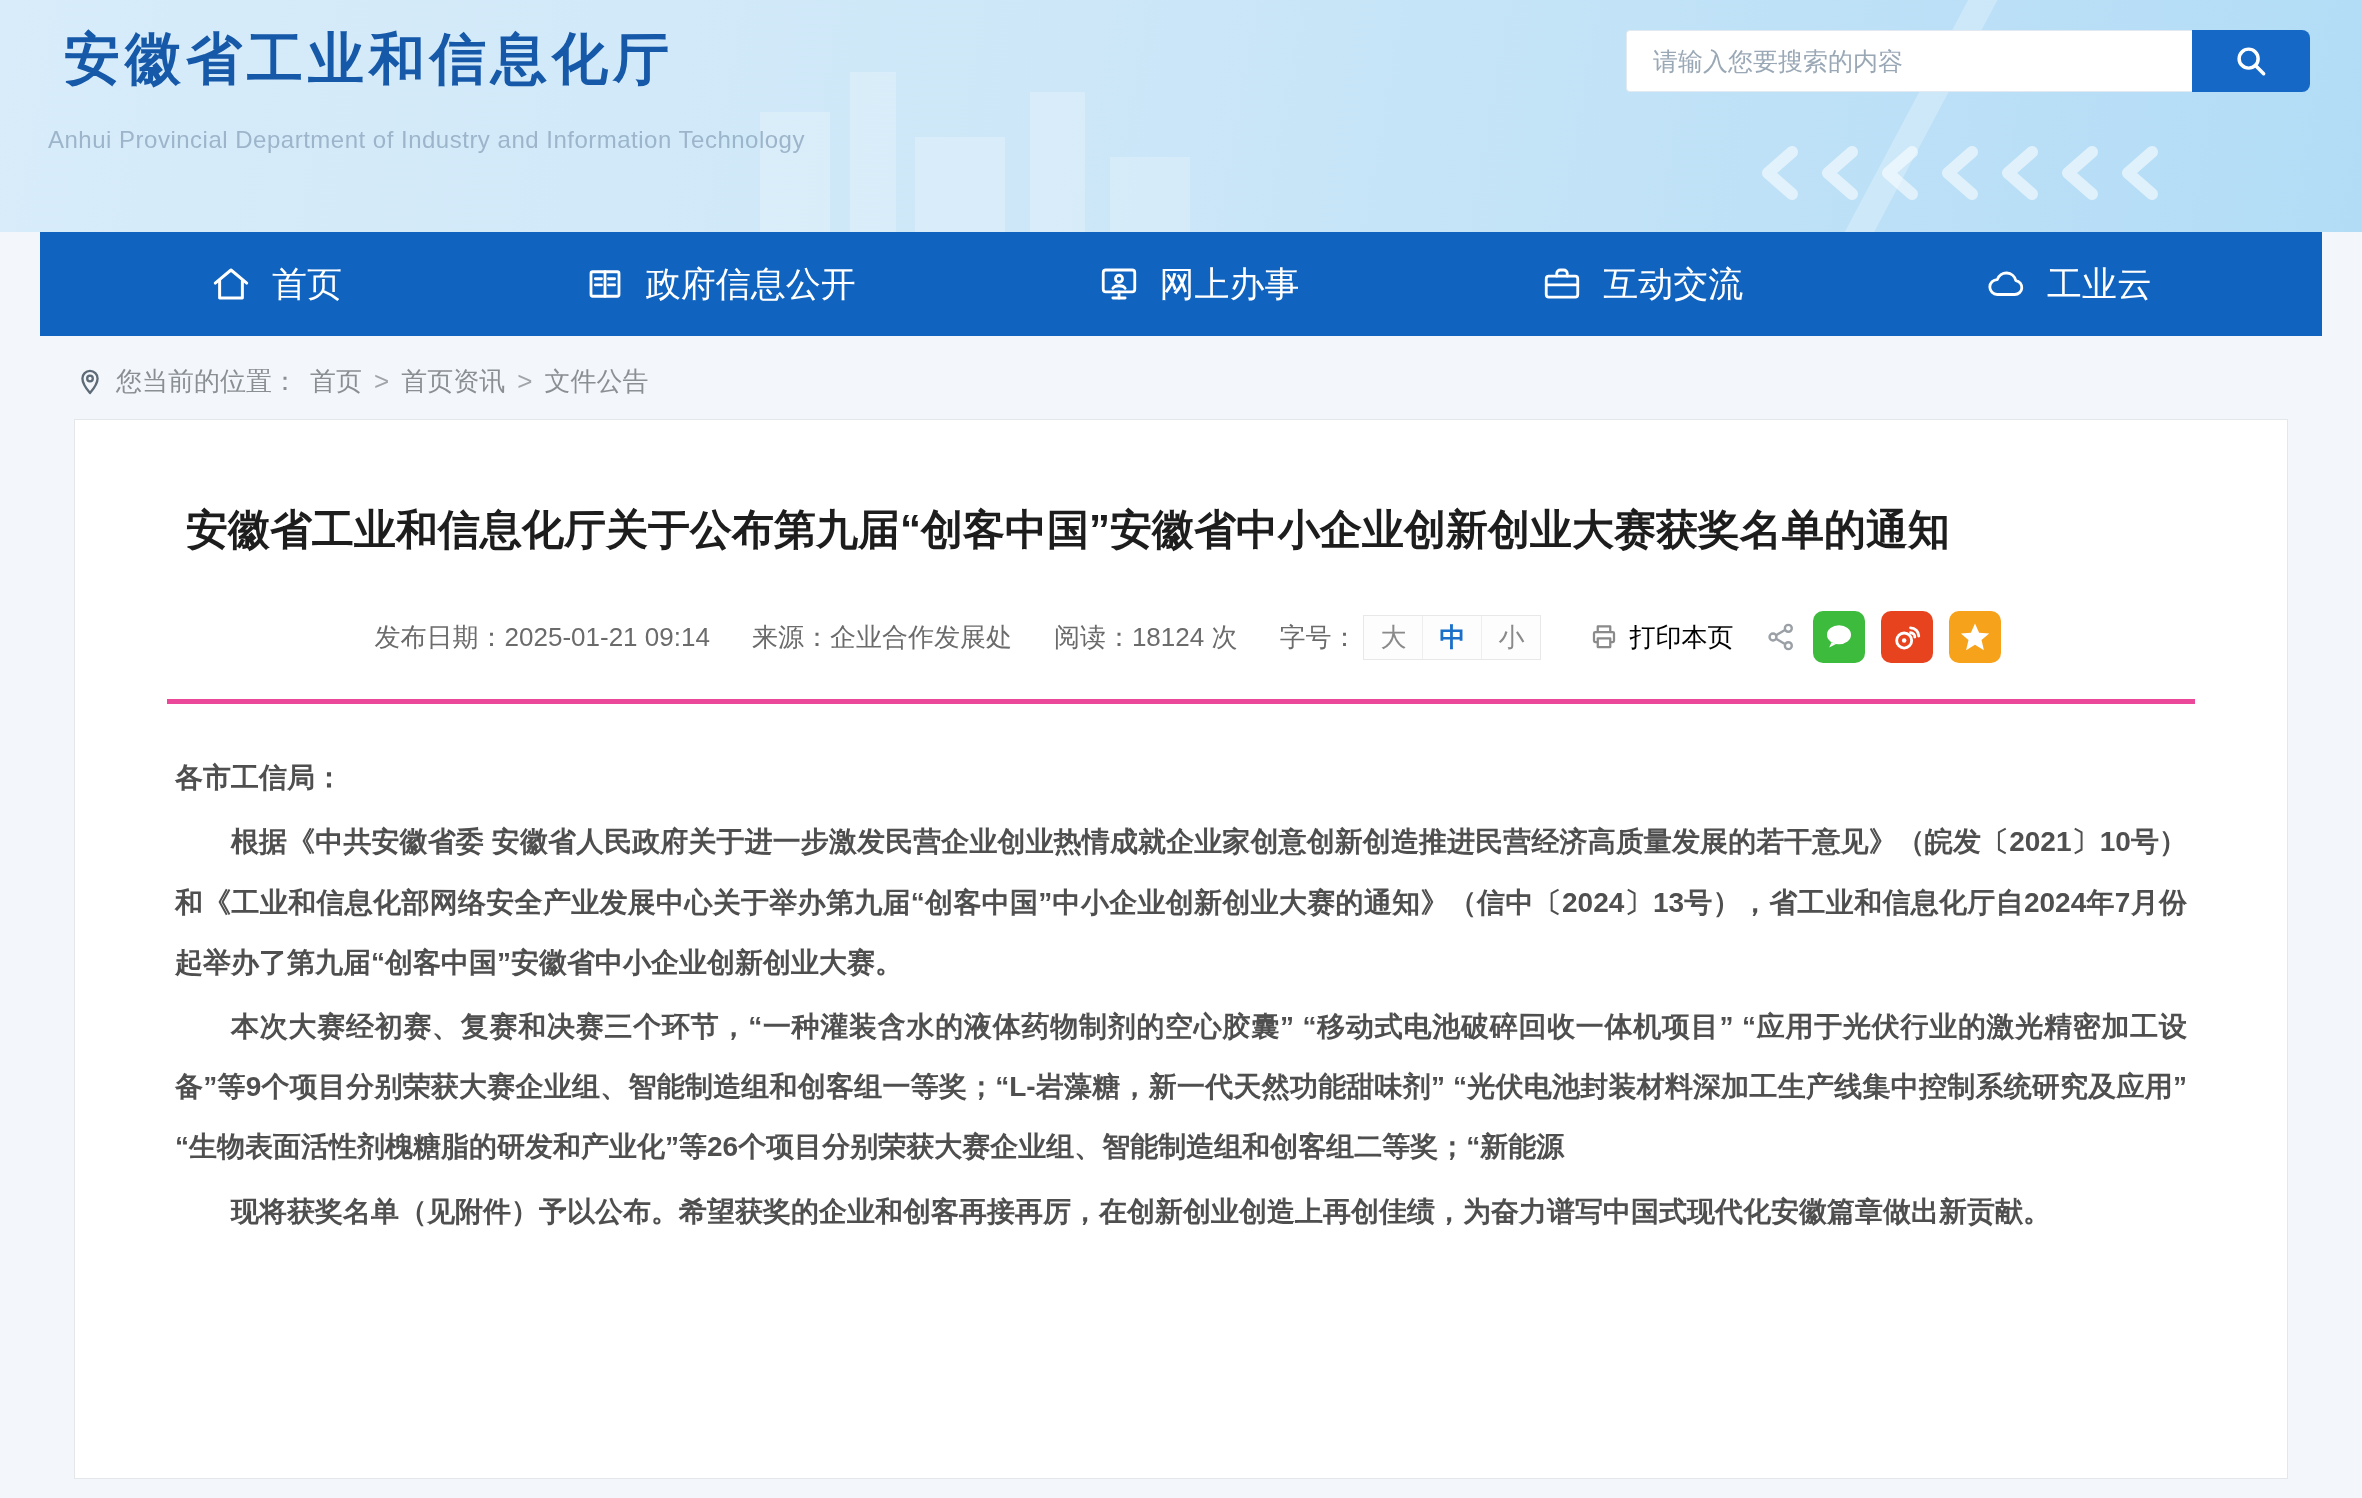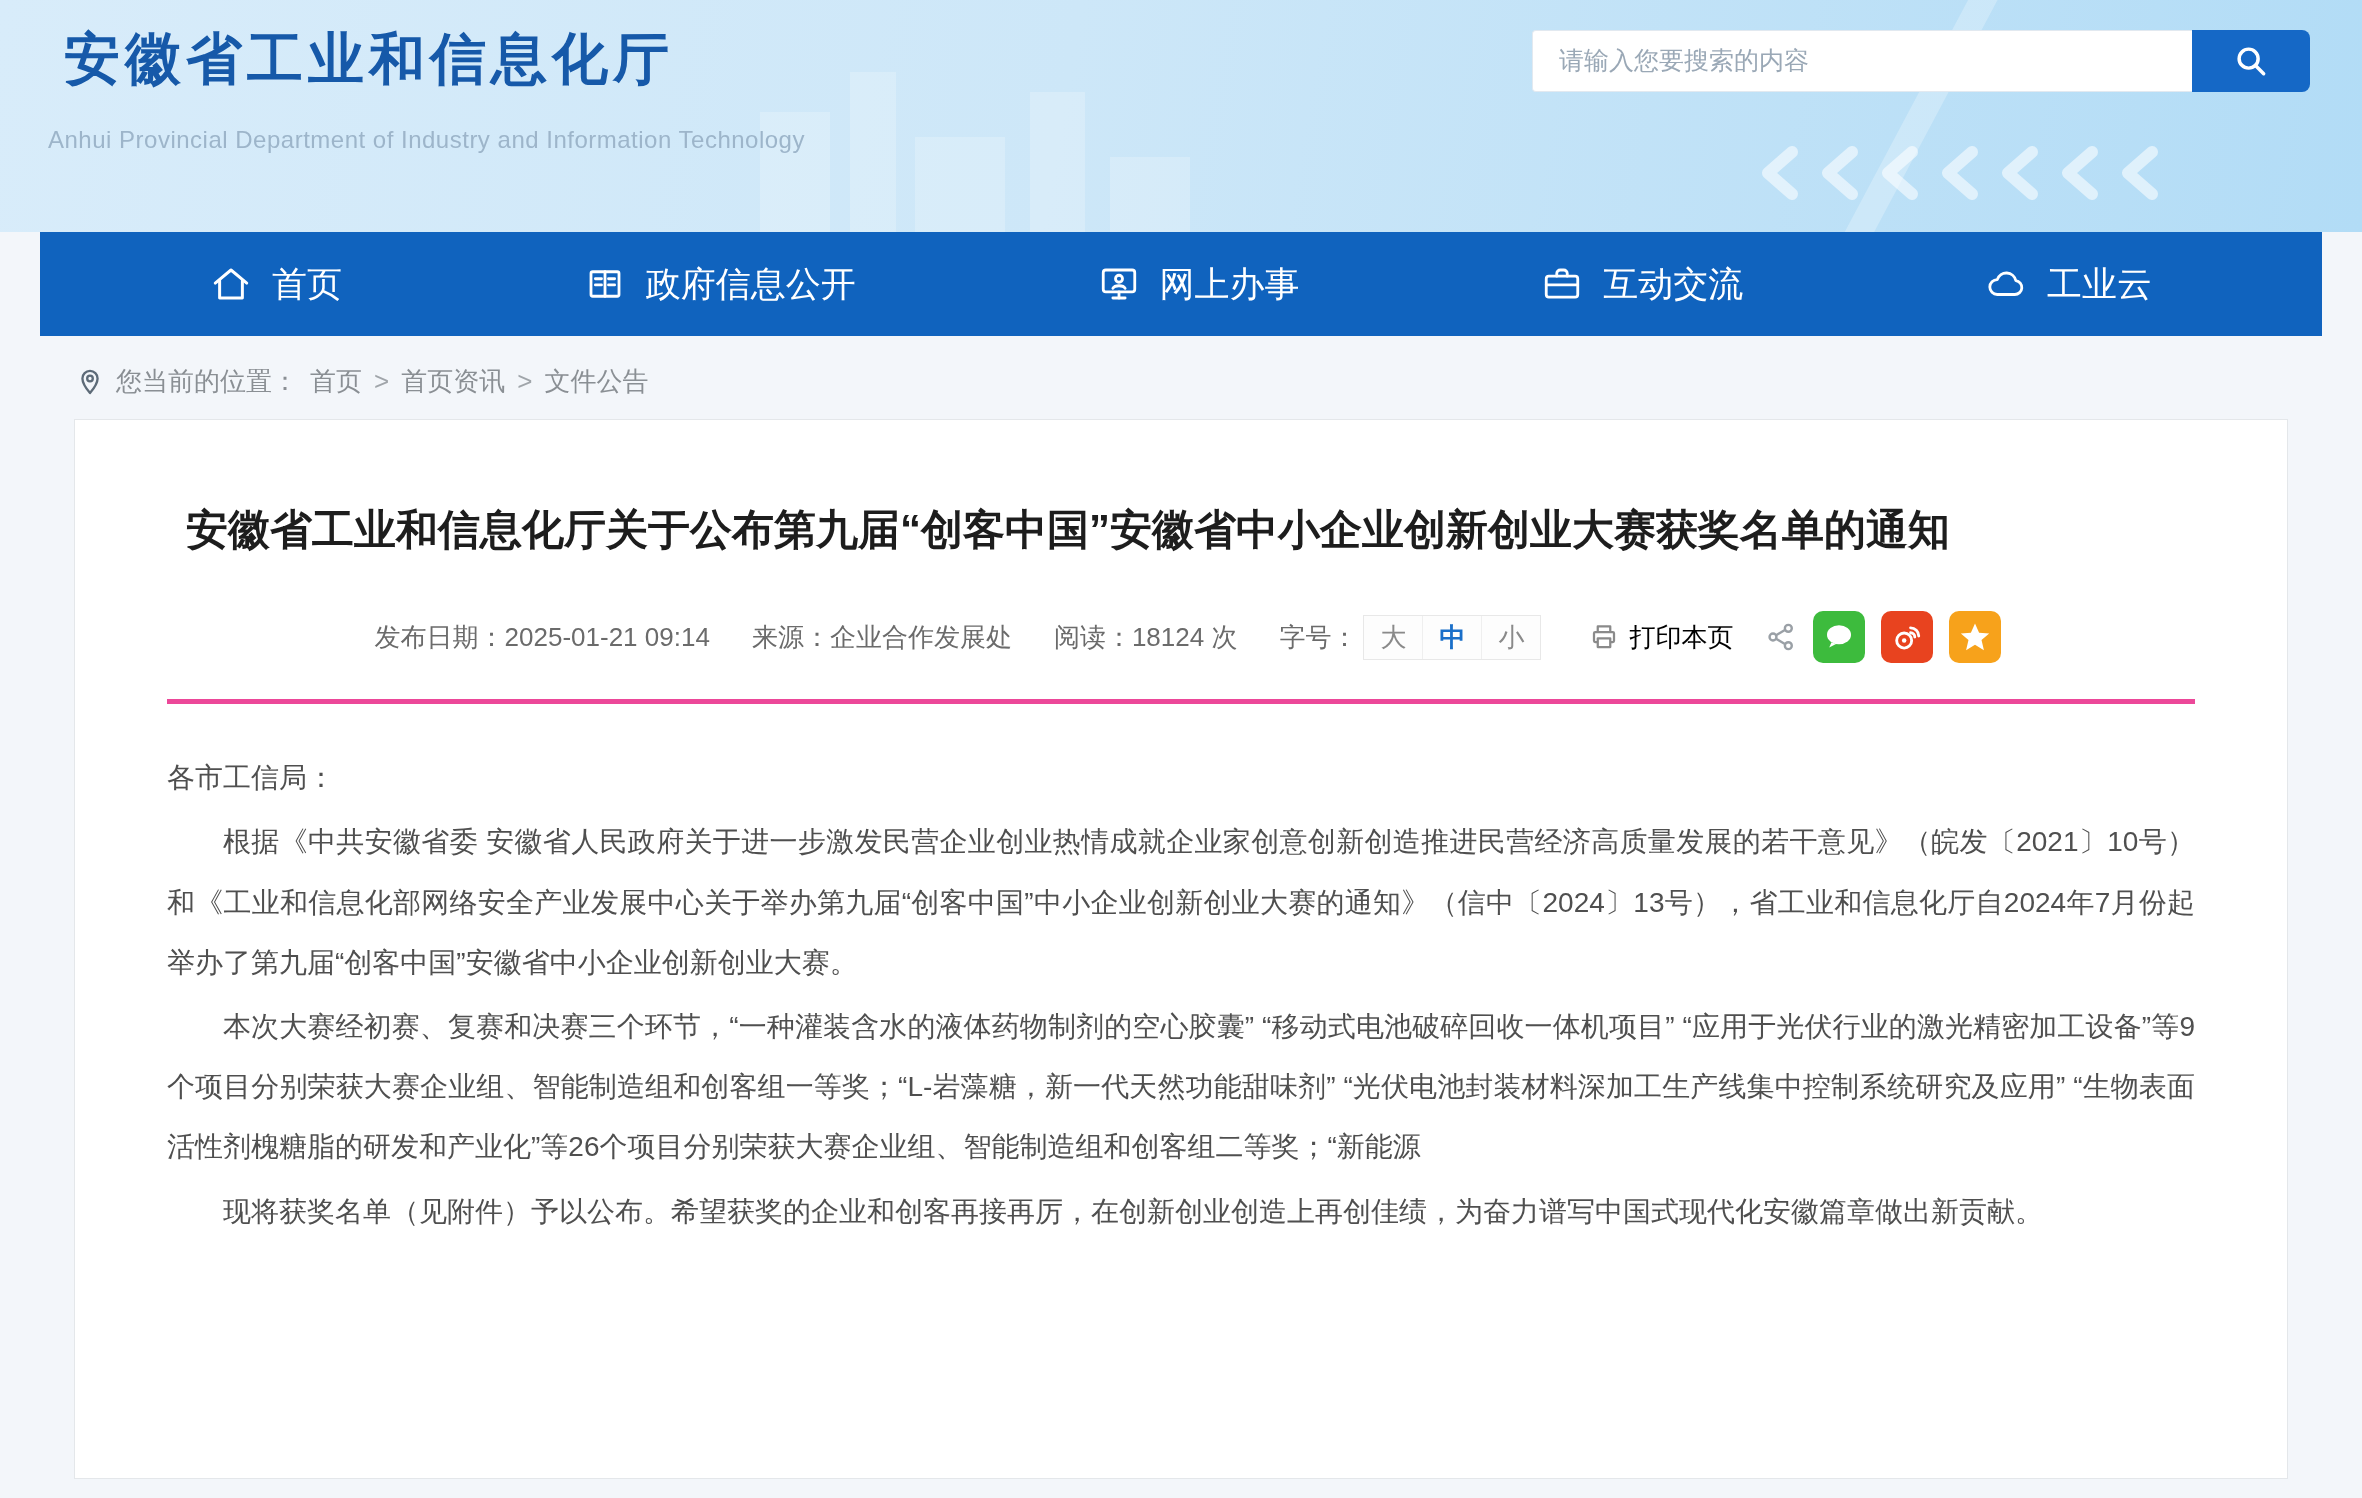--- a/index.html
+++ b/index.html
@@ -16,23 +16,23 @@
   .b2{left:850px;width:46px;height:160px;}
   .b3{left:915px;width:90px;height:95px;}
   .b4{left:1030px;width:55px;height:140px;}
   .b5{left:1110px;width:80px;height:75px;}
   .diag{position:absolute;top:-40px;right:430px;width:26px;height:320px;
     background:rgba(255,255,255,.25);transform:rotate(28deg);}
   .site-id{position:absolute;left:48px;top:6px;}
   .site-title{margin:16px;font-size:56px;font-weight:bold;color:#1659a9;letter-spacing:5px;}
   .site-sub{margin-top:28px;font-size:24px;color:#9db5ca;letter-spacing:.5px;}
   .search{position:absolute;right:52px;top:30px;display:flex;align-items:stretch;}
-  .search input{width:660px;height:62px;box-sizing:border-box;border:1px solid #e2e9f0;
+  .search input{width:566px;height:62px;box-sizing:border-box;border:1px solid #e2e9f0;
     border-right:none;border-radius:4px 0 0 4px;padding:0 26px;font-size:25px;color:#333;
-    background:#fff;outline:none;font-family:Liberation Serif, serif;}
+    background:#fff;outline:none;font-family:Liberation Sans, sans-serif;}
   .search input::placeholder{color:#9aa8b6;}
   .search-btn{width:118px;border:none;background:#1568c6;border-radius:0 8px 8px 0;
     display:flex;align-items:center;justify-content:center;cursor:pointer;}
   .chevrons{position:absolute;right:190px;top:146px;opacity:.85;}
   
   .main-nav{margin:0 40px;height:104px;background:#1063be;display:flex;align-items:center;
     justify-content:space-between;padding:0 170px;}
   .nav-item{display:flex;align-items:center;gap:20px;color:#fff;font-size:35px;
     text-decoration:none;cursor:pointer;white-space:nowrap;}
   .nav-item svg{flex:0 0 auto;}
@@ -56,21 +56,21 @@
   .print-btn{display:flex;align-items:center;gap:10px;margin-left:20px;cursor:pointer;color:#000000;}
   .share-row{display:flex;align-items:center;gap:16px;margin-left:18px;}
   .share-badge{width:52px;height:52px;border-radius:10px;display:flex;align-items:center;
     justify-content:center;cursor:pointer;}
   .wechat{background:#3dbb3d;}
   .weibo{background:#e8431f;}
   .qzone{background:#f7a21b;}
   .share-plain{cursor:pointer;display:flex;align-items:center;}
   
   .article-body{margin-top:44px;font-size:28px;color:#4f4f4f;line-height:2.15;text-align:justify;}
-  .article-body p{margin:0 0 4px;}
+  .article-body p{margin:0 8px 4px;font-weight:bold;}
   .indent{text-indent:2em;}
   .attachment{margin-top:64px;}
 </style>
 </head>
 <body>
 
 <header class="banner">
   <div class="b-deco b1"></div>
   <div class="b-deco b2"></div>
   <div class="b-deco b3"></div>

